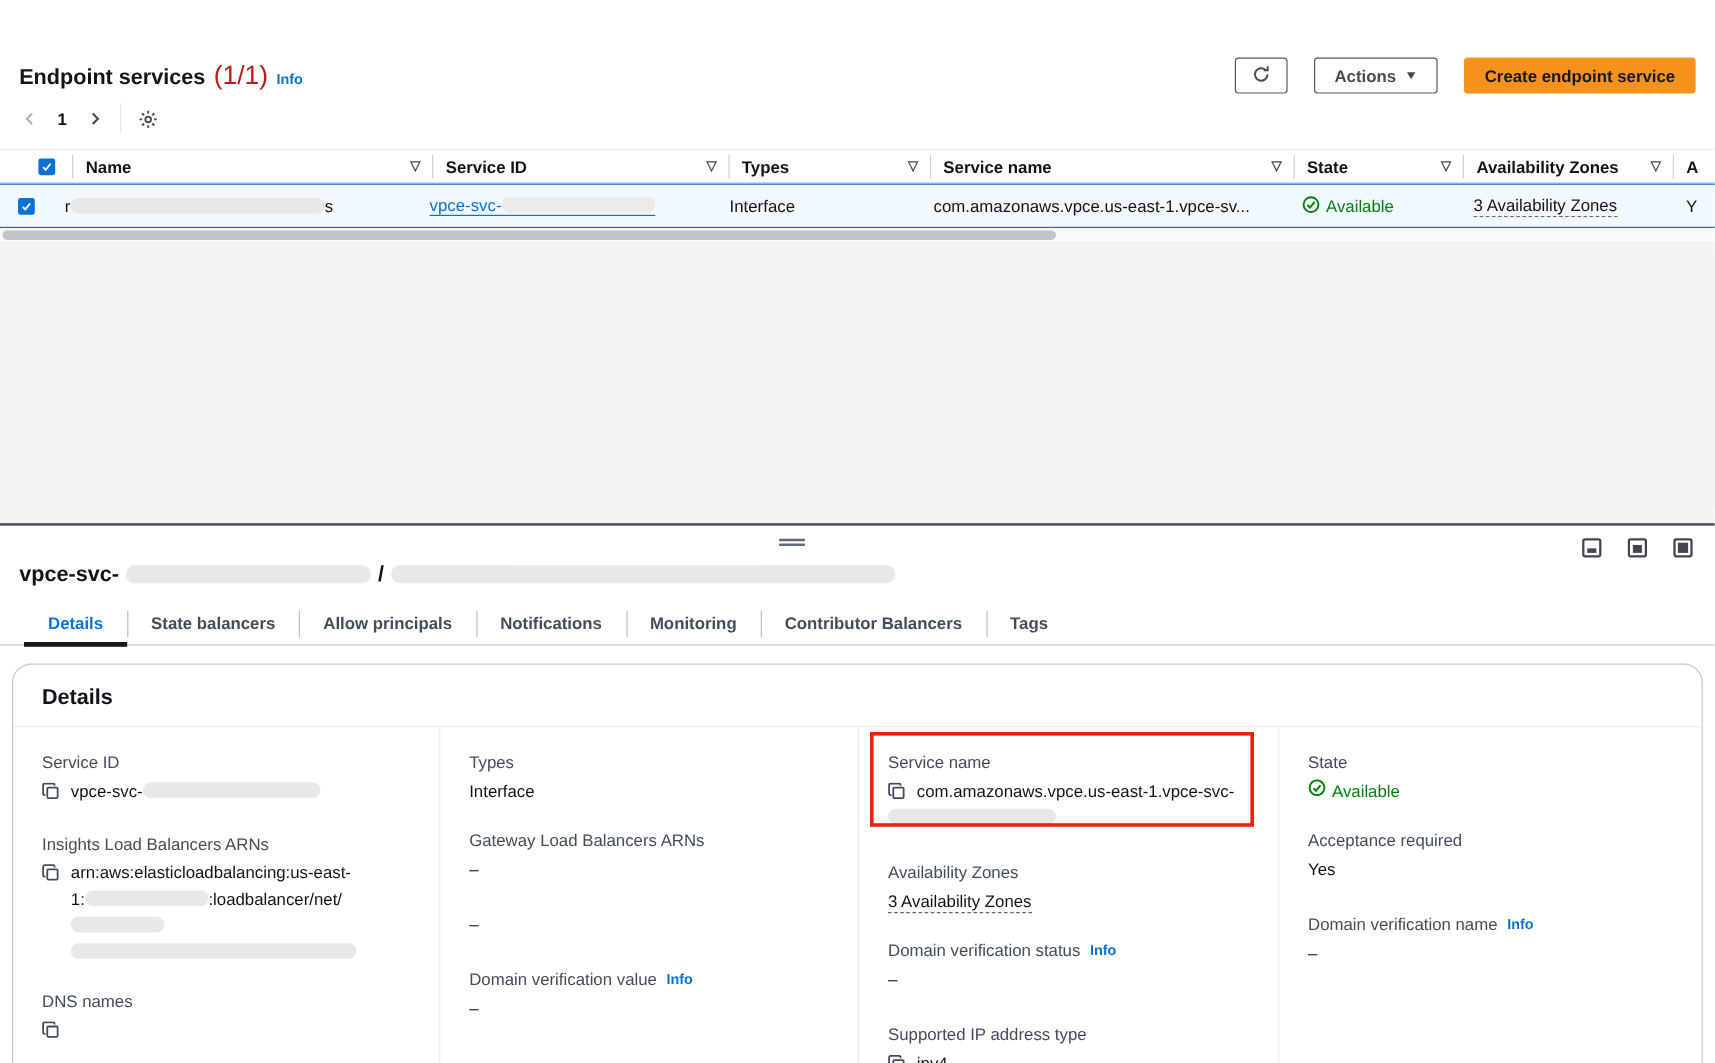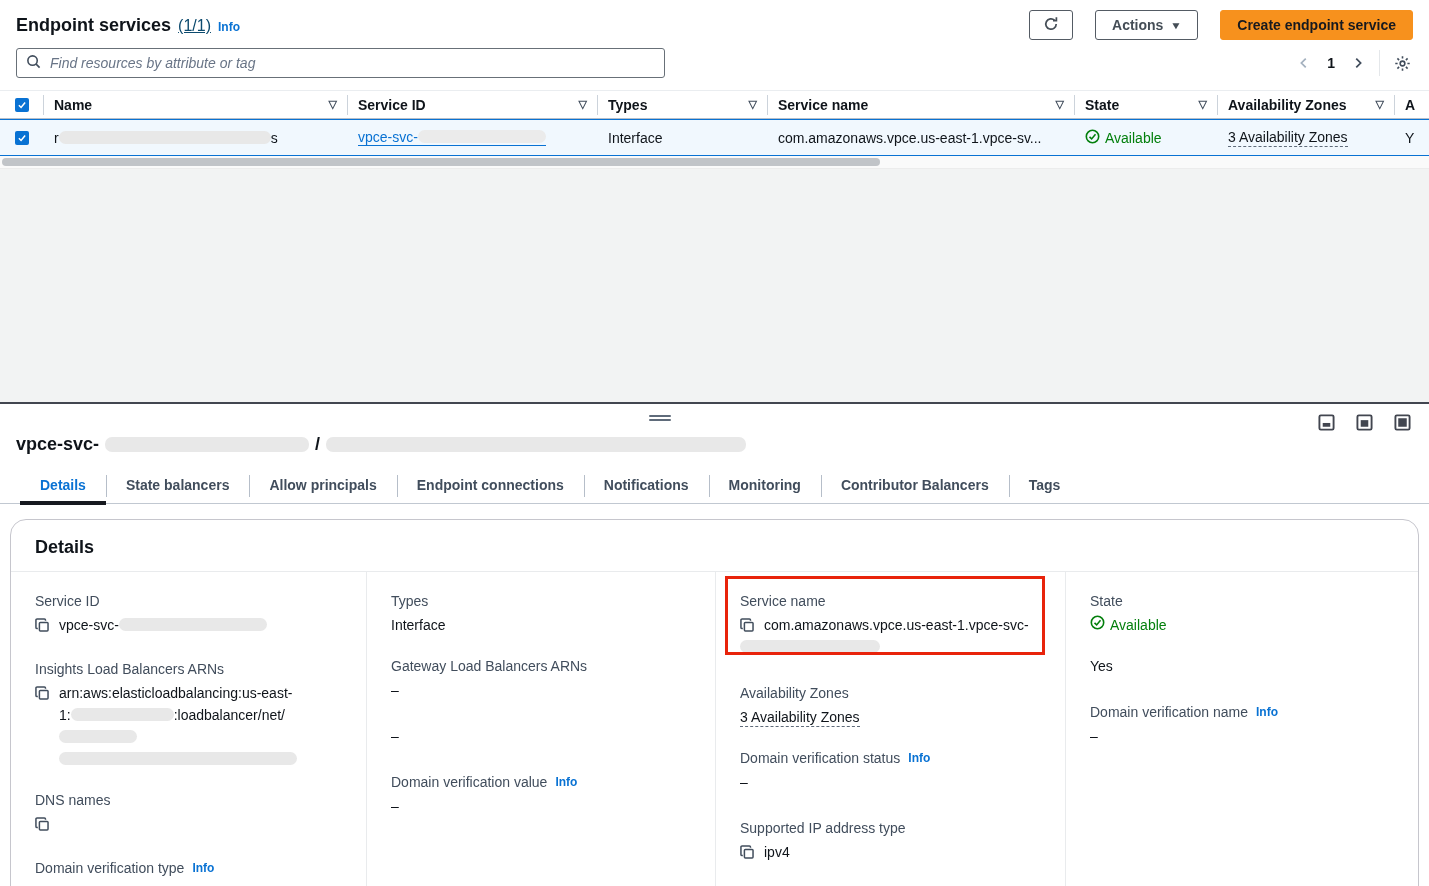--- a/index.html
+++ b/index.html
@@ -8,24 +8,24 @@
   }
   *{box-sizing:border-box;}
   html,body{margin:0;padding:0;}
   body{
     width:1429px;height:886px;overflow:hidden;background:#fff;
     font-family:"Liberation Sans",sans-serif;color:var(--text);font-size:14px;
   }
   .redact{display:inline-block;background:#e8e8e8;border-radius:7px;height:13px;vertical-align:-1px;}
 
   
-  .header-row{display:flex;justify-content:space-between;align-items:center;padding:10px 16px 6px 16px;}
+  .header-row{display:flex;justify-content:space-between;align-items:center;padding:10px 16px 6px 16px;margin-top:38px;}
   .title-wrap{display:flex;align-items:baseline;gap:7px;}
   .page-title{font-size:18px;font-weight:700;}
-  .page-count{font-size:16px;color:#0c4a6e;font-weight:400;text-decoration:underline;}
+  .page-count{font-size:22px;color:#b91c1c;font-weight:400;}
   .info-link{font-size:12px;font-weight:700;color:var(--accent);cursor:pointer;}
   .header-btns{display:flex;gap:22px;align-items:center;}
   .btn{height:30px;border:1px solid #545b64;border-radius:3px;background:#fff;color:#444d56;
        font-weight:700;font-size:14px;display:flex;align-items:center;gap:8px;padding:0 16px;cursor:pointer;font-family:inherit;}
   .btn-icon{width:44px;justify-content:center;padding:0;}
   .btn-primary{background:var(--primary-btn);border-color:var(--primary-btn);color:#16191f;}
   .caret{font-size:10px;transform:scaleX(1.2);}
 
   
   .search-row{display:flex;justify-content:space-between;align-items:center;padding:2px 16px 12px 16px;}
@@ -33,21 +33,21 @@
   .search-box input{border:none;outline:none;flex:1;font-size:14px;font-style:italic;color:#414d5c;font-family:inherit;background:transparent;}
   .search-box input::placeholder{color:#697587;font-style:italic;}
   .right-tools{display:flex;align-items:center;gap:12px;color:#414d5c;}
   .pg-num{font-weight:700;color:#0f141a;padding:0 2px;}
   .tool-sep{width:1px;height:26px;background:#e4e7ea;}
   .icon-btn{background:none;border:none;cursor:pointer;display:flex;align-items:center;padding:2px;color:#414d5c;}
   .chev-disabled{color:#a4b1bf;}
 
   
   .table{width:1429px;border-top:1px solid #eaedf0;}
-  .thead{display:flex;align-items:center;height:28px;border-bottom:1px solid #b6bec9;font-weight:700;}
+  .thead{display:flex;align-items:center;height:28px;border-bottom:1px solid #b6bec9;font-weight:700;padding-left:18px;}
   .th{display:flex;align-items:center;justify-content:space-between;height:20px;padding:0 10px;border-right:1px solid #ccd3db;overflow:hidden;white-space:nowrap;}
   .th:last-child{border-right:none;}
   .filter-glyph{color:#414d5c;font-size:11px;margin-left:6px;cursor:pointer;}
   .col-cb{width:44px;display:flex;justify-content:center;align-items:center;border-right:1px solid #ccd3db;height:20px;}
   .col-name{width:304px;}.col-sid{width:250px;}.col-types{width:170px;}.col-sname{width:307px;}
   .col-state{width:143px;}.col-az{width:177px;}.col-acc{width:34px;border-right:none;}
   .trow{display:flex;align-items:center;height:37px;background:#f1f8fe;border-top:1px solid var(--accent);border-bottom:1px solid var(--accent);}
   .td{padding:0 10px;white-space:nowrap;overflow:hidden;display:flex;align-items:center;}
   .checkbox{width:14px;height:14px;background:var(--accent);border-radius:2px;display:flex;align-items:center;justify-content:center;cursor:pointer;}
   .link{color:var(--accent);text-decoration:none;border-bottom:1px solid var(--accent);cursor:pointer;}
@@ -110,29 +110,20 @@
         <span>Actions</span>
         <span class="caret">▼</span>
       </button>
       <button class="btn btn-primary">
         <span>Create endpoint service</span>
       </button>
     </div>
   </div>
 
   <div class="search-row">
-    <div class="search-box">
-      <span>
-        <svg width="15" height="15" viewBox="0 0 16 16">
-            <circle cx="7" cy="7" r="5" fill="none" stroke="#414d5c" stroke-width="1.7"></circle>
-            <line x1="10.8" y1="10.8" x2="14.5" y2="14.5" stroke="#414d5c" stroke-width="1.7"></line>
-          </svg>
-      </span>
-      <input type="text" placeholder="Find resources by attribute or tag" style="">
-    </div>
     <div class="right-tools">
       <span class="icon-btn chev-disabled">
         <svg width="14" height="14" viewBox="0 0 16 16">
             <polyline points="10,3 5,8 10,13" fill="none" stroke="currentColor" stroke-width="2"></polyline>
           </svg>
       </span>
       <span class="pg-num">1</span>
       <span class="icon-btn">
         <svg width="14" height="14" viewBox="0 0 16 16">
             <polyline points="6,3 11,8 6,13" fill="none" stroke="currentColor" stroke-width="2"></polyline>
@@ -260,21 +251,20 @@
       <span>vpce-svc-</span>
         <span class="redact" style="width:204px;height:15px;"></span>
       <span>/</span>
       <span class="redact" style="width:420px;height:15px;"></span>
     </div>
 
     <div class="tabs">
       <div class="tab active">Details</div>
       <div class="tab">State balancers</div>
       <div class="tab">Allow principals</div>
-      <div class="tab">Endpoint connections</div>
       <div class="tab">Notifications</div>
       <div class="tab">Monitoring</div>
       <div class="tab">Contributor Balancers</div>
       <div class="tab">Tags</div>
     </div>
 
     <div class="card">
       <div class="card-header">
         <h2>Details</h2>
       </div>
@@ -408,20 +398,21 @@
                   <svg width="15" height="15" viewBox="0 0 16 16">
                       <circle cx="8" cy="8" r="6.6" fill="none" stroke="#037f0c" stroke-width="1.7"></circle>
                       <polyline points="4.8,8.4 7.1,10.6 11.2,5.6" fill="none" stroke="#037f0c" stroke-width="1.7"></polyline>
                     </svg>
                 </span>
                 <span>Available</span>
               </span>
             </div>
           </div>
           <div class="field" style="margin-bottom:24px;">
+            <div class="field-label">Acceptance required</div>
             <div class="field-value">Yes</div>
           </div>
           <div class="field">
             <div class="field-label">
               <span>Domain verification name</span>
               <span class="info-link">Info</span>
             </div>
             <div class="field-value">–</div>
           </div>
         </div>

